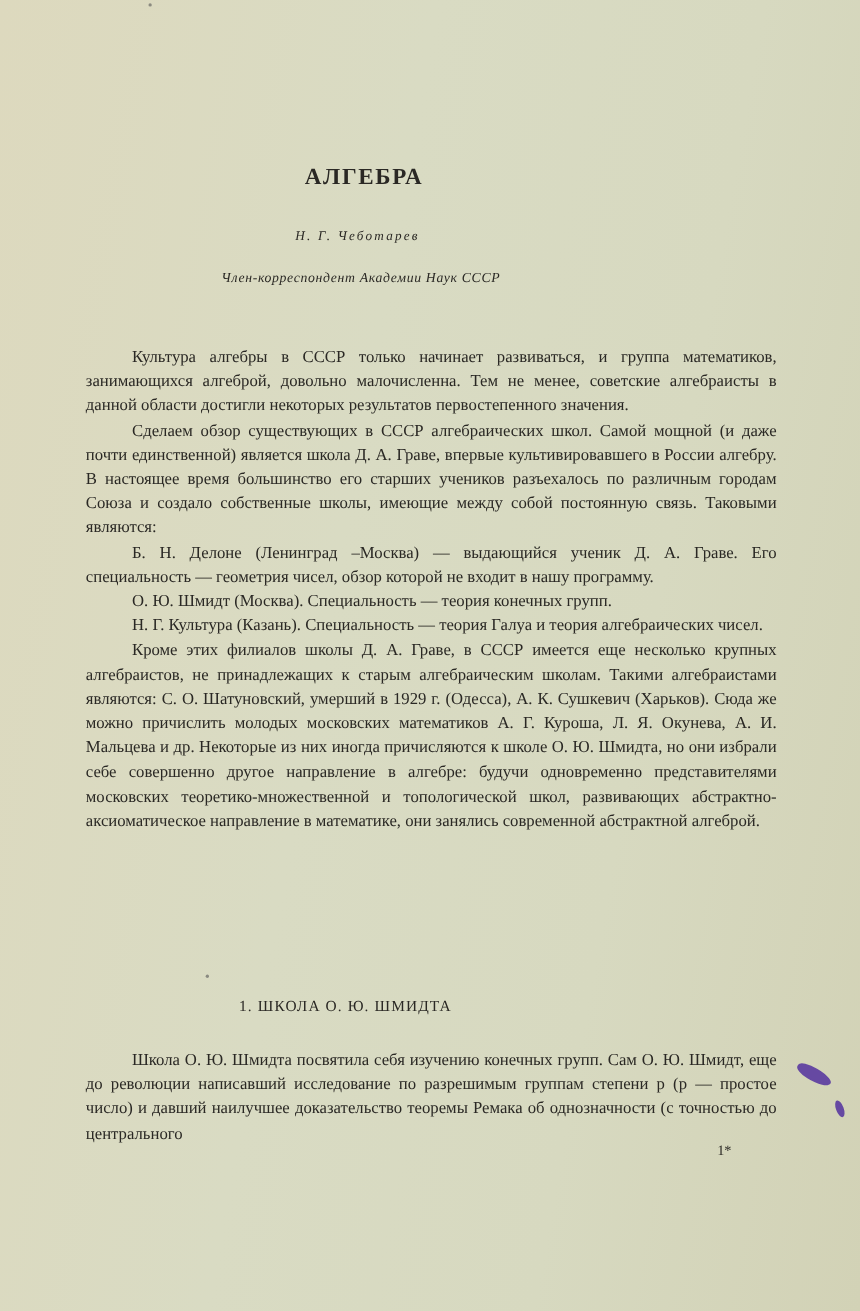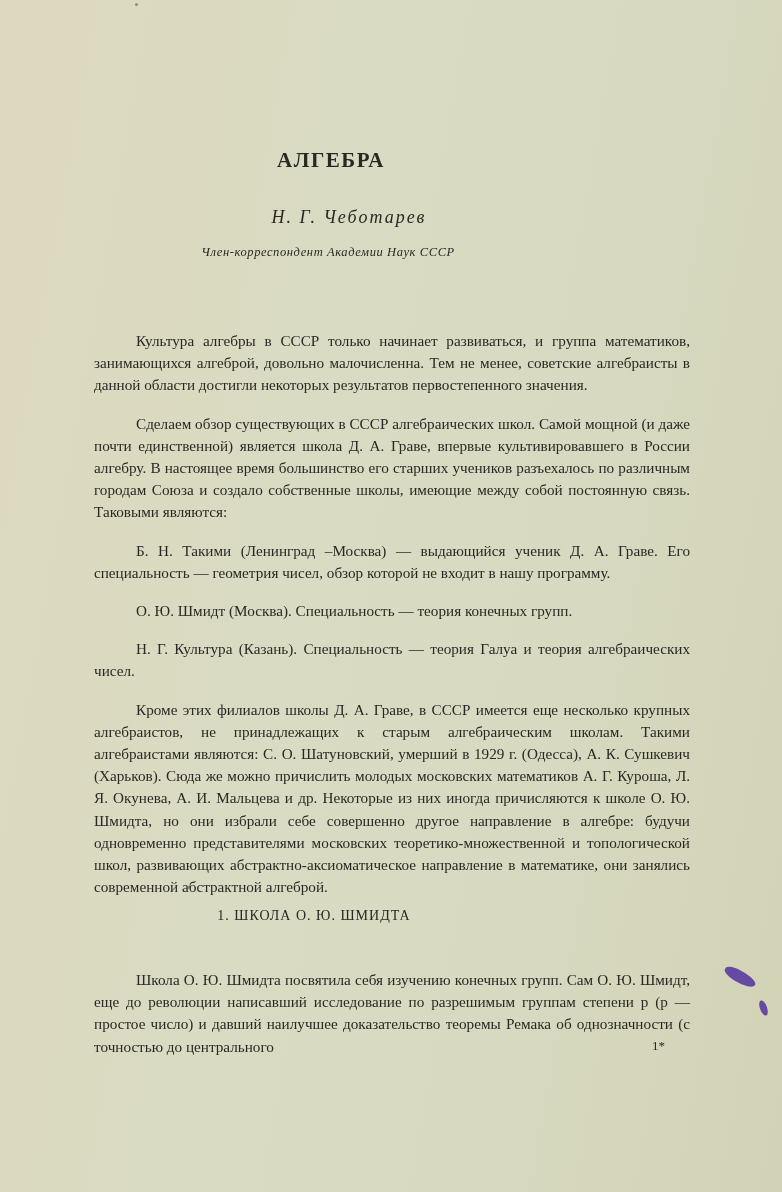--- a/index.html
+++ b/index.html
@@ -10,32 +10,32 @@
       color: #2a2824;
       position: relative;
     }
     .page { position: absolute; left: 0; top: 0; width: 782px; height: 1192px; }
     .title {
       position: absolute; top: 148px; left: 0; width: 662px; text-align: center;
       font-family: "Liberation Serif", serif; font-weight: bold; font-size: 21px; letter-spacing: 1.5px;
     }
     .author {
       position: absolute; top: 207px; left: 0; width: 650px; text-align: center;
-      font-family: "Liberation Serif", serif; font-style: italic; font-size: 18px; letter-spacing: 2px; padding-left: 24px;
+      font-family: "Liberation Serif", serif; font-style: italic; font-size: 12px; letter-spacing: 2px;
     }
     .affil {
       position: absolute; top: 245px; left: 0; width: 656px; text-align: center;
       font-family: "Liberation Serif", serif; font-style: italic; font-size: 12.5px; letter-spacing: 0.6px;
     }
     .body-text {
       position: absolute; left: 78px; width: 628px;
       font-family: "Liberation Serif", serif; font-size: 15.2px; line-height: 22.2px;
       text-align: justify;
     }
-    .body-text p { margin: 16px; text-indent: 42px; }
+    .body-text p { margin: 0; text-indent: 42px; }
     #block1 { top: 314px; }
     .section-heading {
       position: absolute; top: 908px; left: 0; width: 628px; text-align: center;
       font-family: "Liberation Serif", serif; font-size: 14px; letter-spacing: 1px;
     }
     #block2 { top: 953px; }
     .page-number {
       position: absolute; top: 1038px; left: 652px;
       font-family: "Liberation Serif", serif; font-size: 13px;
     }
@@ -53,21 +53,21 @@
 <body>
 
 <div class="page">
   <div class="title">АЛГЕБРА</div>
   <div class="author">Н. Г. Чеботарев</div>
   <div class="affil">Член-корреспондент Академии Наук СССР</div>
 
   <div class="body-text" id="block1">
     <p>Культура алгебры в СССР только начинает развиваться, и группа математиков, занимающихся алгеброй, довольно малочисленна. Тем не менее, советские алгебраисты в данной области достигли некоторых результатов первостепенного значения.</p>
     <p>Сделаем обзор существующих в СССР алгебраических школ. Самой мощной (и даже почти единственной) является школа Д. А. Граве, впервые культивировавшего в России алгебру. В настоящее время большинство его старших учеников разъехалось по различным городам Союза и создало собственные школы, имеющие между собой постоянную связь. Таковыми являются:</p>
-    <p>Б. Н. Такими (Ленинград –Москва) — выдающийся ученик Д. А. Граве. Его специальность — геометрия чисел, обзор которой не входит в нашу программу.</p>
+    <p>Б. Н. Делоне (Ленинград –Москва) — выдающийся ученик Д. А. Граве. Его специальность — геометрия чисел, обзор которой не входит в нашу программу.</p>
     <p>О. Ю. Шмидт (Москва). Специальность — теория конечных групп.</p>
     <p>Н. Г. Культура (Казань). Специальность — теория Галуа и теория алгебраических чисел.</p>
     <p>Кроме этих филиалов школы Д. А. Граве, в СССР имеется еще несколько крупных алгебраистов, не принадлежащих к старым алгебраическим школам. Такими алгебраистами являются: С. О. Шатуновский, умерший в 1929 г. (Одесса), А. К. Сушкевич (Харьков). Сюда же можно причислить молодых московских математиков А. Г. Куроша, Л. Я. Окунева, А. И. Мальцева и др. Некоторые из них иногда причисляются к школе О. Ю. Шмидта, но они избрали себе совершенно другое направление в алгебре: будучи одновременно представителями московских теоретико-множественной и топологической школ, развивающих абстрактно-аксиоматическое направление в математике, они занялись современной абстрактной алгеброй.</p>
   </div>
 
   <div class="section-heading">1. ШКОЛА О. Ю. ШМИДТА</div>
 
   <div class="body-text" id="block2">
     <p>Школа О. Ю. Шмидта посвятила себя изучению конечных групп. Сам О. Ю. Шмидт, еще до революции написавший исследование по разрешимым группам степени p (p — простое число) и давший наилучшее доказательство теоремы Ремака об однозначности (с точностью до центрального</p>
   </div>

